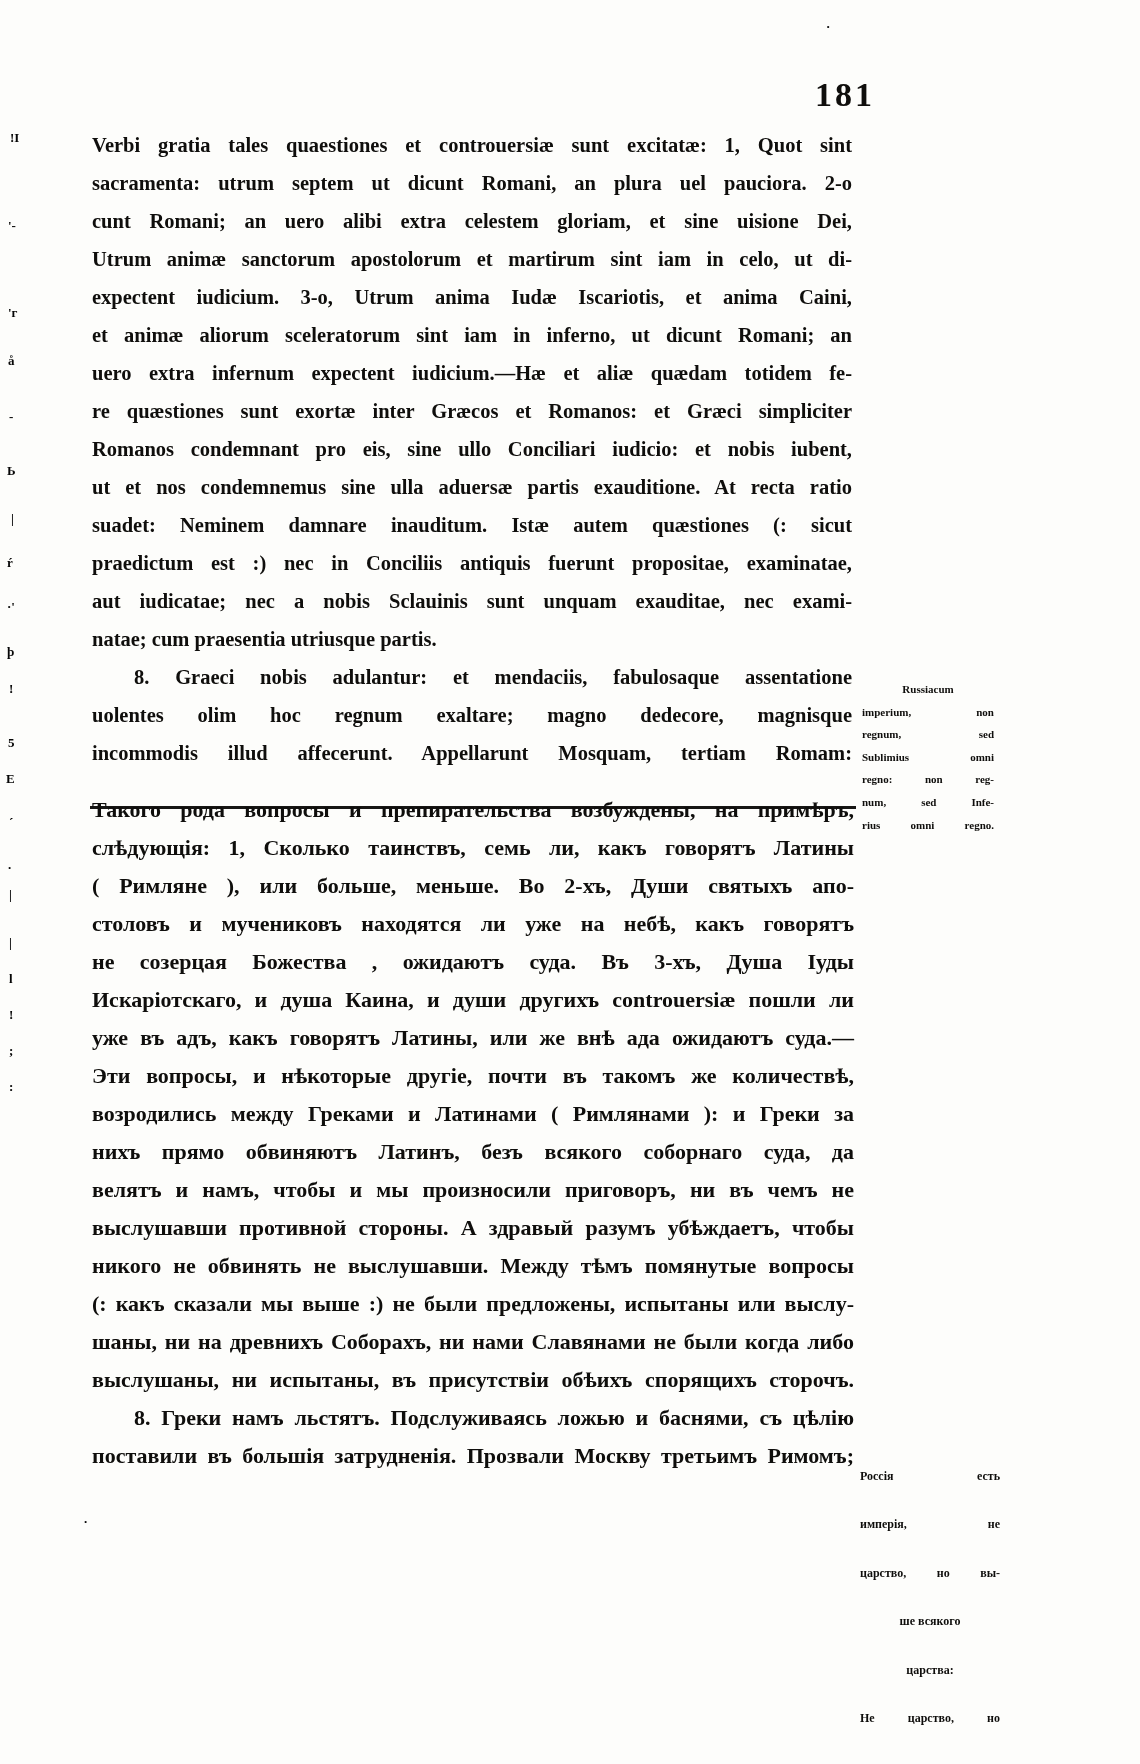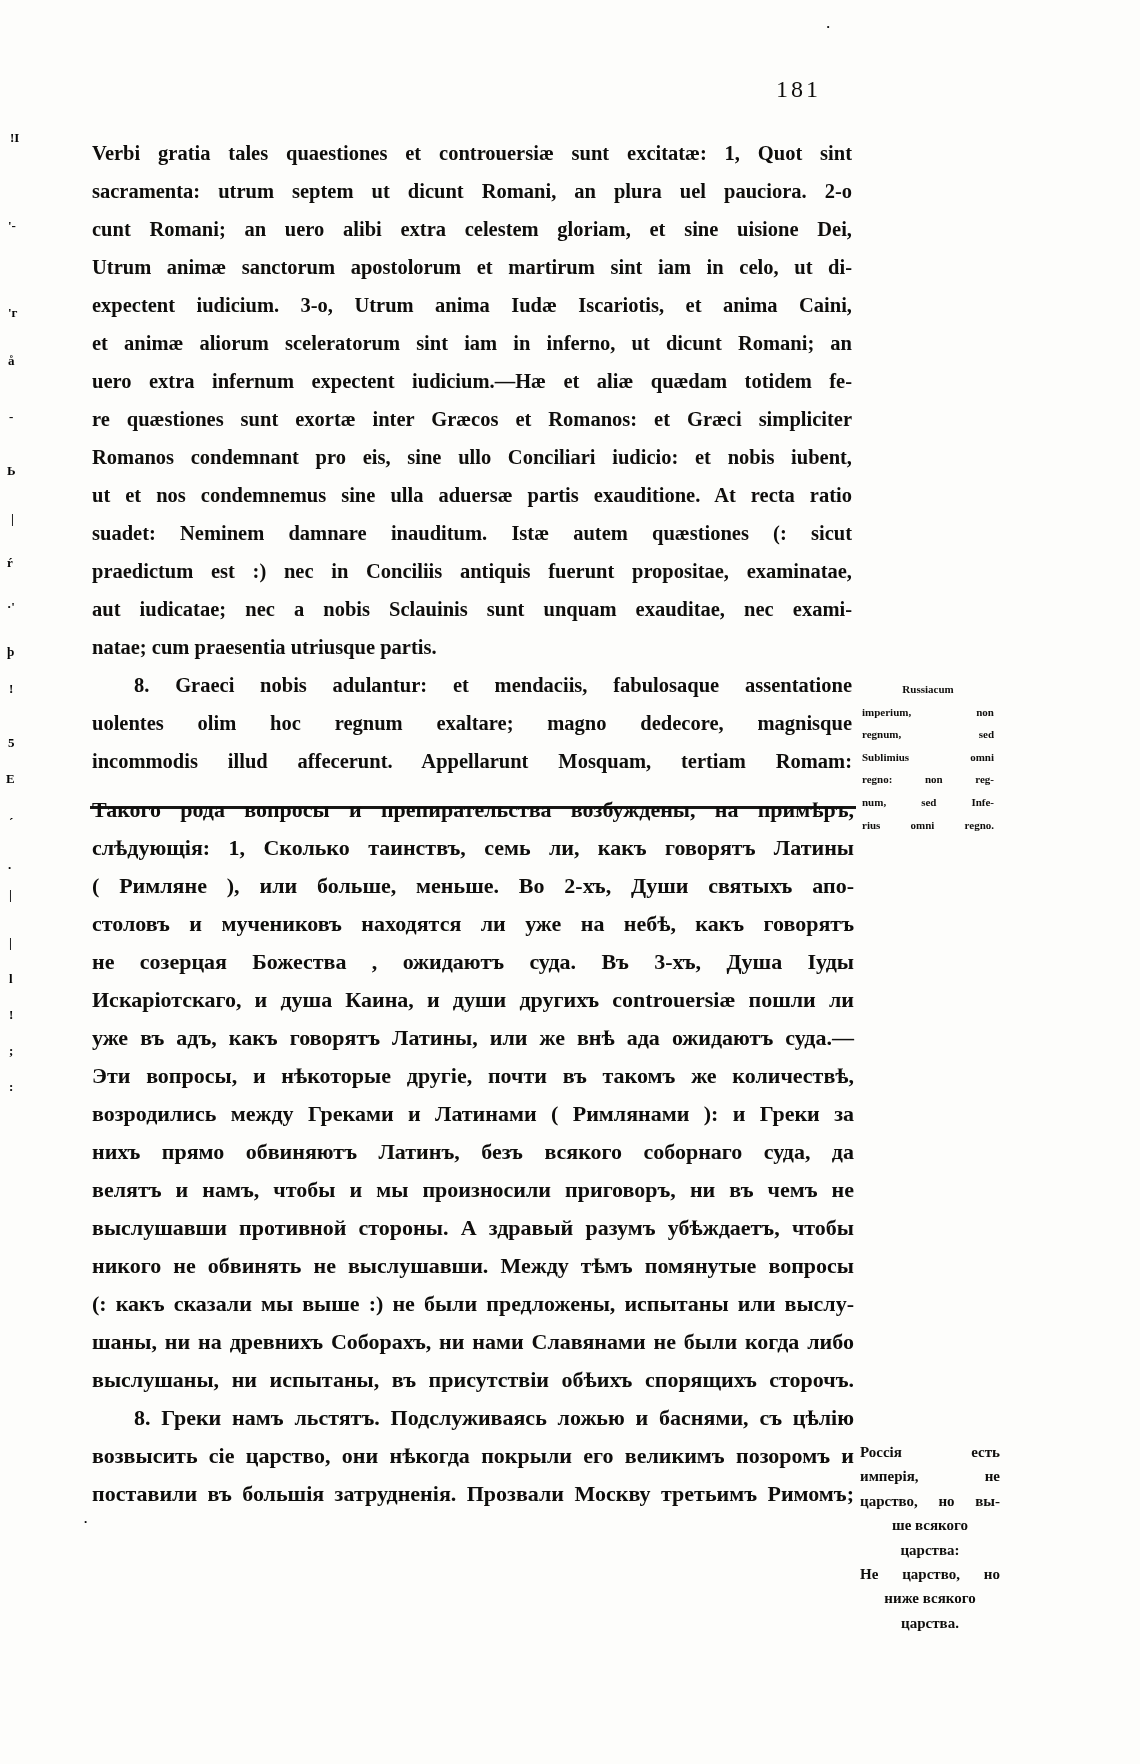--- a/index.html
+++ b/index.html
@@ -6,26 +6,26 @@
   .page {
     position:relative;
     width:1140px; height:1764px;
     margin:0 auto;
     background:#fdfdfb;
     font-family:"Liberation Serif","DejaVu Serif",serif;
     color:#0f0e0c;
     overflow:hidden;
   }
   .pgnum {
-    position:absolute; left:776px; top:76px;
-    font-size:24px; font-weight:400; letter-spacing:3px;
+    position:absolute; left:815px; top:76px;
+    font-size:34px; font-weight:700; letter-spacing:3px;
   }
   
   .latin {
-    position:absolute; left:92px; top:134px; width:760px;
+    position:absolute; left:92px; top:126px; width:760px;
   }
   .latin .ln {
     height:38px; line-height:38px;
     font-size:20.5px; font-weight:700;
     text-align:justify; text-align-last:justify;
     overflow:visible; white-space:normal;
   }
   
   .russian {
     position:absolute; left:92px; top:791px; width:762px;
@@ -37,21 +37,21 @@
   }
   .ln.noj { text-align:left; text-align-last:left; }
   .ln.ind { text-indent:42px; }
   
   .mnote { position:absolute; font-weight:700; }
   .mnote .mln { text-align:justify; text-align-last:justify; }
   .mnote .mln.c { text-align:center; text-align-last:center; }
   .mlat { left:862px; top:678px; width:132px; }
   .mlat .mln { height:22.6px; line-height:22.6px; font-size:11px; }
   .mrus { left:860px; top:1440px; width:140px; }
-  .mrus .mln { height:24.4px; line-height:24.4px; font-size:15px; }
+  .mrus .mln { height:24.4px; line-height:24.4px; font-size:12px;margin-top:24px; }
   
   .rule {
     position:absolute; left:90px; top:806px; width:766px; height:3px;
     background:#171614;
   }
   
   .speck {
     position:absolute;
     font-size:13px; font-weight:700; color:#060606;
     line-height:14px; white-space:nowrap;
@@ -150,21 +150,20 @@
       <div class="ln">никого не обвинять не выслушавши. Между тѣмъ помянутые вопросы</div>
 
       <div class="ln">(: какъ сказали мы выше :) не были предложены, испытаны или выслу-</div>
 
       <div class="ln">шаны, ни на древнихъ Соборахъ, ни нами Славянами не были когда либо</div>
 
       <div class="ln">выслушаны, ни испытаны, въ присутствіи обѣихъ спорящихъ сторочъ.</div>
 
       <div class="ln ind">8. Греки намъ льстятъ. Подслуживаясь ложью и баснями, съ цѣлію</div>
 
-      <div class="ln">возвысить сіе царство, они нѣкогда покрыли его великимъ позоромъ и</div>
 
       <div class="ln">поставили въ большія затрудненія. Прозвали Москву третьимъ Римомъ;</div>
     </div>
 
   <div class="mnote mrus">
 
       <div class="mln">Россія есть</div>
 
       <div class="mln">имперія, не</div>
 

